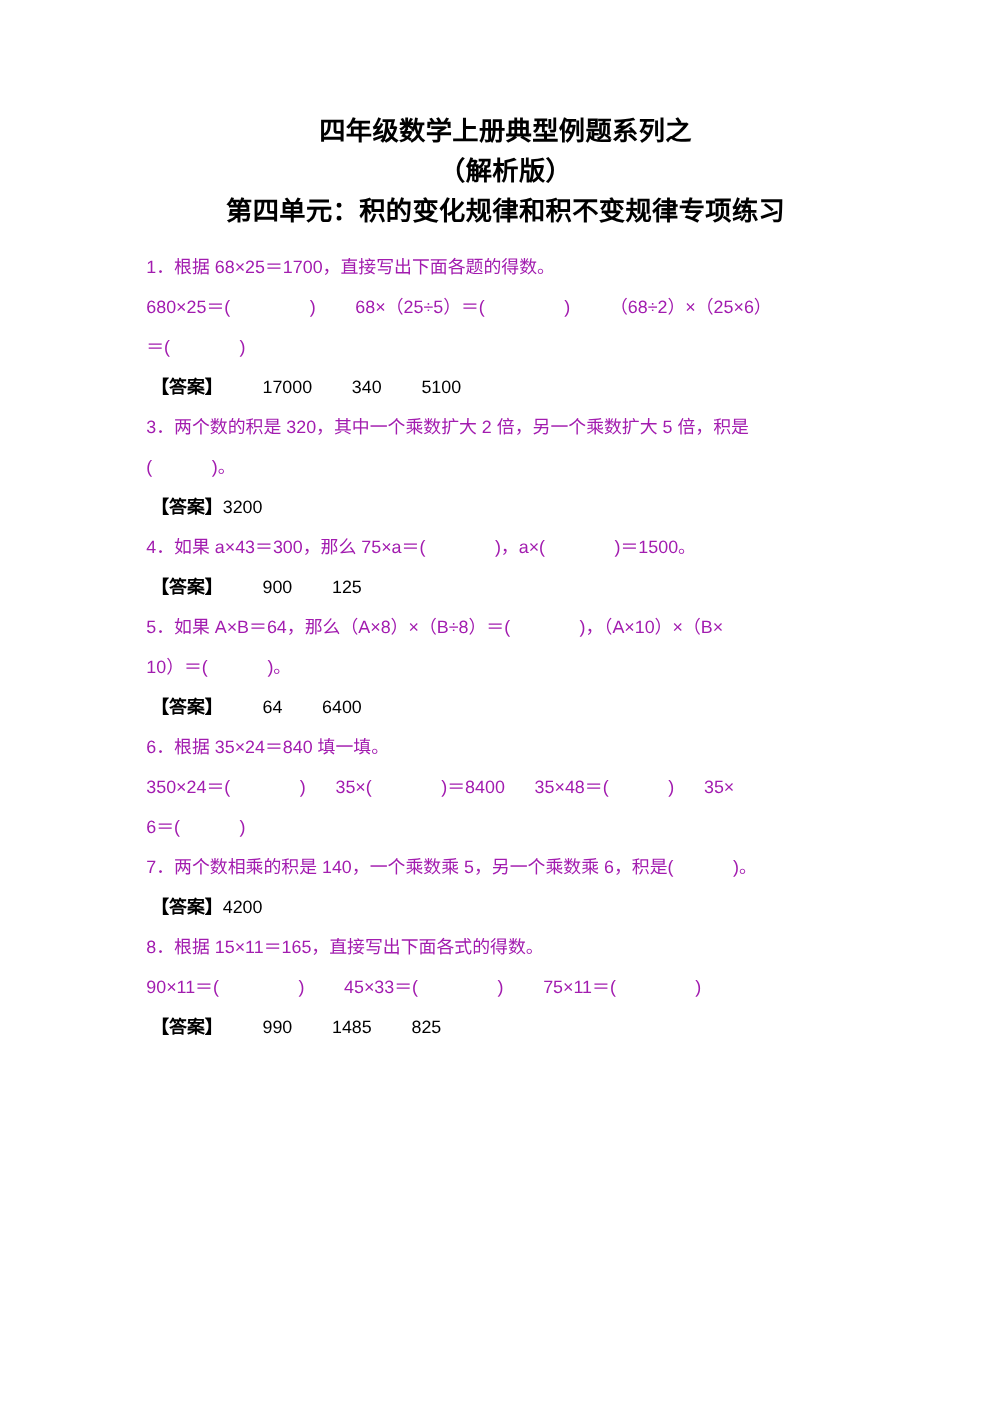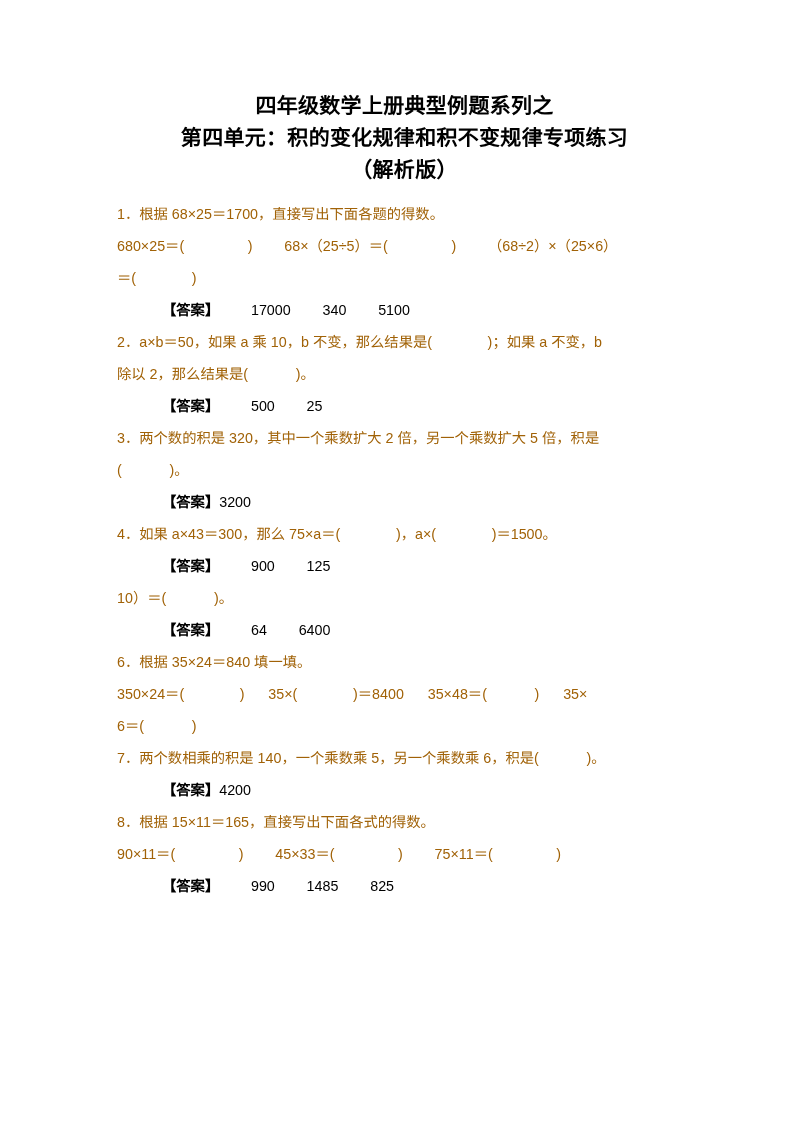--- a/index.html
+++ b/index.html
@@ -47,71 +47,66 @@
   .title-line.l2 {
     font-size: 21px;
   }
 
   
   .qline {
     font-family: "Liberation Sans", "DejaVu Sans", sans-serif;
     font-size: 14.3px;
     line-height: 32px;
     white-space: pre;
-    color: #a16207;
+    color: #a21caf;
   }
   .ans-line {
     font-family: "Liberation Sans", "DejaVu Sans", sans-serif;
     font-size: 14.3px;
     line-height: 32px;
     white-space: pre;
     padding-left: 4px;
-    margin-left: 41px;
   }
   .ans-tag {
     font-weight: bold;
   }
 </style>
 </head>
 <body>
 
 <div class="page">
   <div class="content">
 
     <div class="title-block">
       <div class="title-line">四年级数学上册典型例题系列之</div>
+      <div class="title-line">（解析版）</div>
       <div class="title-line l2">第四单元：积的变化规律和积不变规律专项练习</div>
-      <div class="title-line">（解析版）</div>
     </div>
 
     <div>
       <div class="qline">1．根据 68×25＝1700，直接写出下面各题的得数。</div>
       <div class="qline">680×25＝(                )        68×（25÷5）＝(                )        （68÷2）×（25×6）</div>
       <div class="qline">＝(              )</div>
       <div class="ans-line"><span class="ans-tag">【答案】</span>        17000        340        5100</div>
     </div>
 
-    <div>
-      <div class="qline">2．a×b＝50，如果 a 乘 10，b 不变，那么结果是(              )；如果 a 不变，b</div>
-      <div class="qline">除以 2，那么结果是(            )。</div>
-      <div class="ans-line"><span class="ans-tag">【答案】</span>        500        25</div>
-    </div>
 
     <div>
       <div class="qline">3．两个数的积是 320，其中一个乘数扩大 2 倍，另一个乘数扩大 5 倍，积是</div>
       <div class="qline">(            )。</div>
       <div class="ans-line"><span class="ans-tag">【答案】</span>3200</div>
     </div>
 
     <div>
       <div class="qline">4．如果 a×43＝300，那么 75×a＝(              )，a×(              )＝1500。</div>
       <div class="ans-line"><span class="ans-tag">【答案】</span>        900        125</div>
     </div>
 
     <div>
+      <div class="qline">5．如果 A×B＝64，那么（A×8）×（B÷8）＝(              )，（A×10）×（B×</div>
       <div class="qline">10）＝(            )。</div>
       <div class="ans-line"><span class="ans-tag">【答案】</span>        64        6400</div>
     </div>
 
     <div>
       <div class="qline">6．根据 35×24＝840 填一填。</div>
       <div class="qline">350×24＝(              )      35×(              )＝8400      35×48＝(            )      35×</div>
       <div class="qline">6＝(            )</div>
     </div>
 

